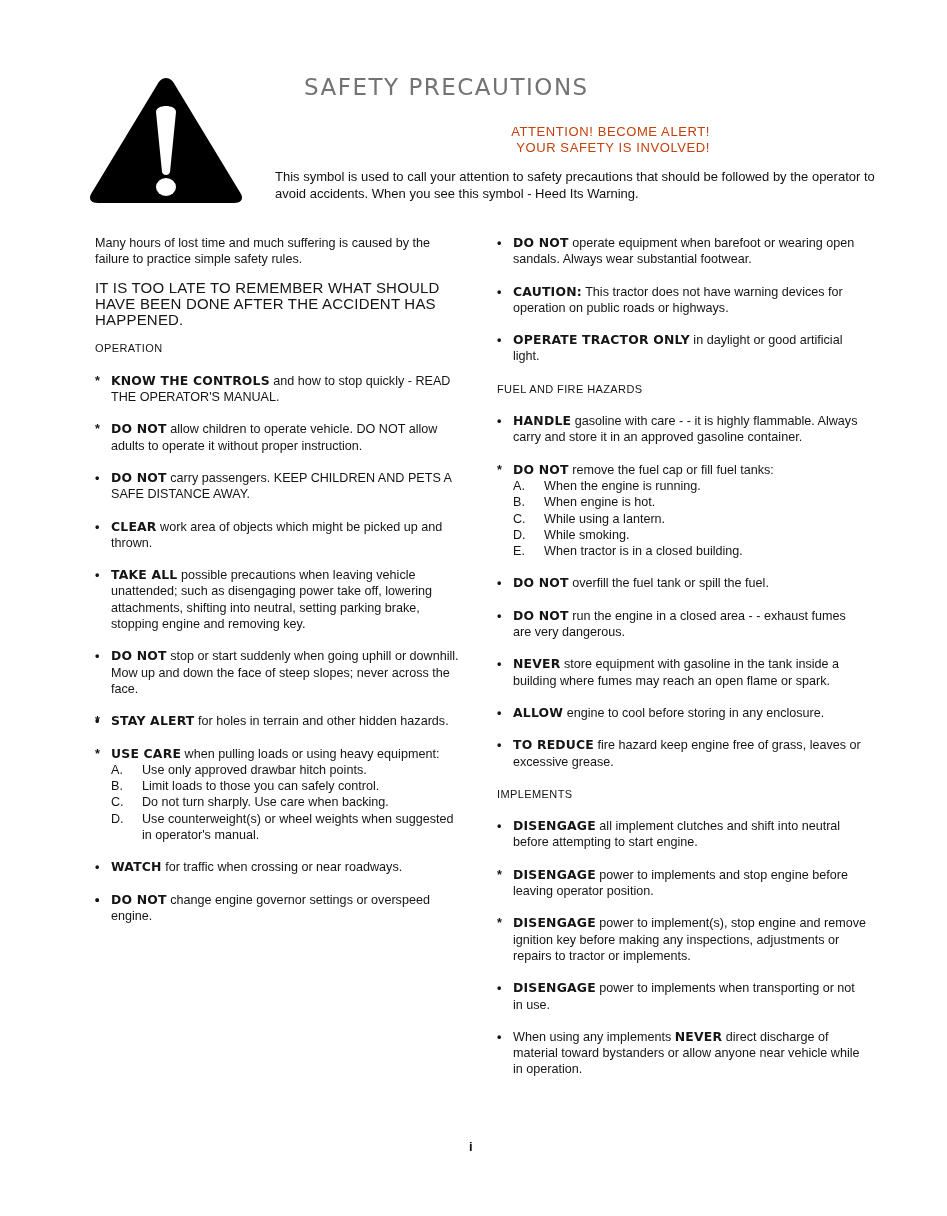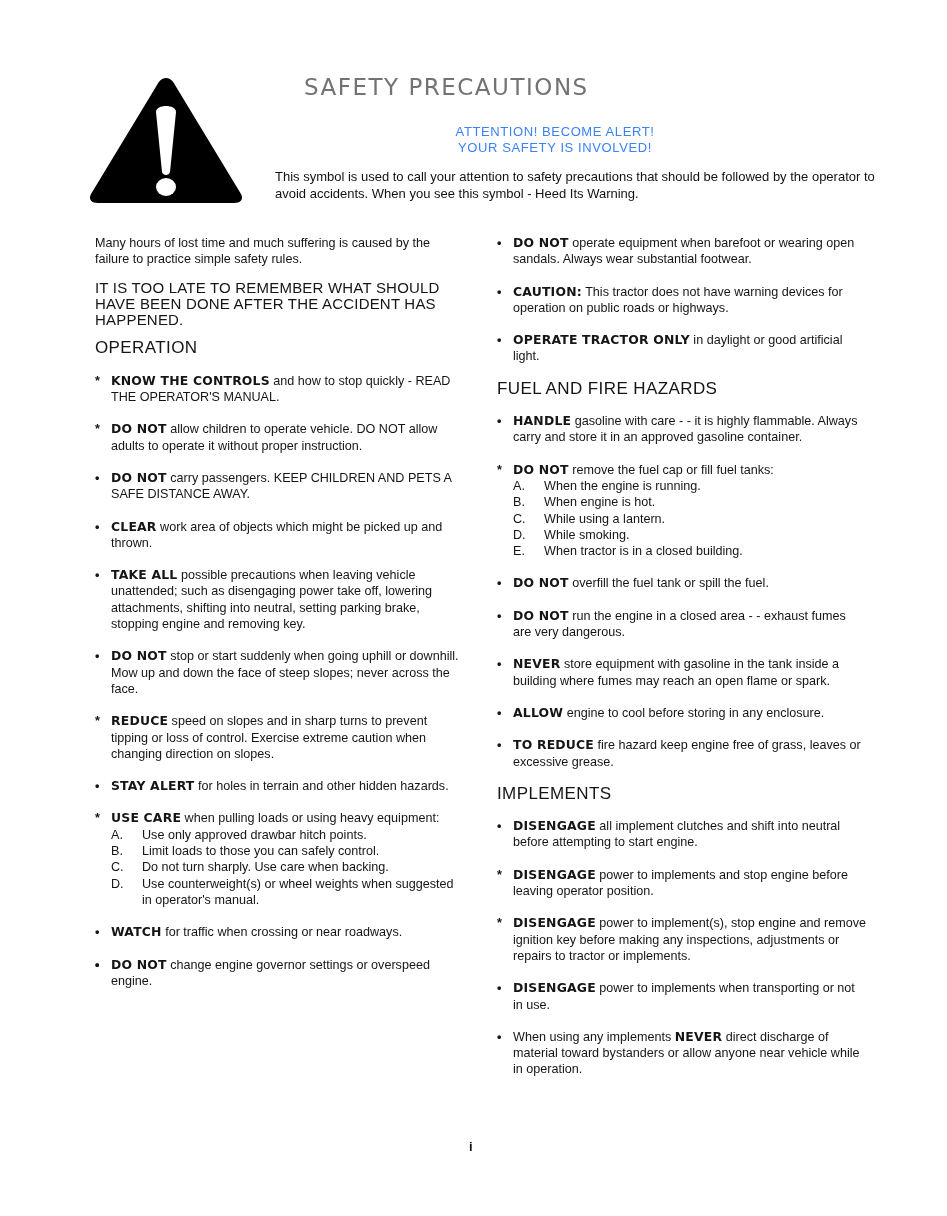--- a/index.html
+++ b/index.html
@@ -1,27 +1,27 @@
 <!DOCTYPE html>
 <html><head>
 <meta charset="utf-8">
 <style>
   html, body { margin: 0; padding: 0; background: #ffffff; }
   body { width: 947px; height: 1216px; position: relative; overflow: hidden; color: #111; font-family: "Liberation Sans", sans-serif; }
   .page { position: absolute; inset: 0; }
   .warning-triangle { position: absolute; left: 88px; top: 76px; width: 156px; height: 128px; }
   .title { position: absolute; left: 304px; top: 74px; font-family: "DejaVu Sans", sans-serif; font-weight: normal; font-size: 23px; letter-spacing: 1.5px; color: #737373; }
-  .attention { position: absolute; left: 400px; top: 124px; width: 310px; text-align: center; font-size: 13px; line-height: 16px; letter-spacing: 0.6px; color: #3b82f6; }
+  .attention { position: absolute; left: 400px; top: 124px; width: 310px; text-align: right; font-size: 13px; line-height: 16px; letter-spacing: 0.6px; color: #c2410c; }
   .intro { position: absolute; left: 275px; top: 168px; width: 600px; font-size: 13px; line-height: 17px; color: #111; }
   .col { position: absolute; font-size: 12.6px; line-height: 16.3px; color: #151515; }
   .col.left { left: 95px; top: 235px; width: 370px; }
   .col.right { left: 497px; top: 235px; width: 370px; }
   .para { margin: 0 0 12px 0; }
   .caps { font-size: 15px; letter-spacing: 0.2px; line-height: 16.3px; }
-  .section-head { font-size: 17px; letter-spacing: 0.4px; margin: 0 0 16px 0; }
+  .section-head { font-size: 11px; letter-spacing: 0.4px; margin: 0 0 16px 0; }
   .item { position: relative; padding-left: 16px; margin: 0 0 16px 0; }
   .item .bullet { position: absolute; left: 0; top: 0; font-weight: bold; }
   .item b { font-family: "DejaVu Sans", sans-serif; font-size: 12.4px; letter-spacing: 0.2px; }
   .sublist { margin: 0; padding: 0; list-style: none; }
   .sublist li { position: relative; padding-left: 31px; }
   .sublist li .letter { position: absolute; left: 0; }
   .page-number { position: absolute; left: 469px; top: 1139px; font-size: 13px; font-weight: bold; }
 </style>
 </head>
 <body>
@@ -47,21 +47,21 @@
     <p class="para">Many hours of lost time and much suffering is caused by the failure to practice simple safety rules.</p>
     <p class="para caps">IT IS TOO LATE TO REMEMBER WHAT SHOULD HAVE BEEN DONE AFTER THE ACCIDENT HAS HAPPENED.</p>
     <div class="section-head">OPERATION</div>
     <div id="op-list">
         <div class="item"><span class="bullet">*</span><span><b>KNOW THE CONTROLS</b><span> and how to stop quickly - READ THE OPERATOR'S MANUAL.</span></span></div>
         <div class="item"><span class="bullet">*</span><span><b>DO NOT</b><span> allow children to operate vehicle.  DO NOT allow adults to operate it without proper instruction.</span></span></div>
         <div class="item"><span class="bullet">•</span><span><b>DO NOT</b><span> carry passengers.  KEEP CHILDREN AND PETS A SAFE DISTANCE AWAY.</span></span></div>
         <div class="item"><span class="bullet">•</span><span><b>CLEAR</b><span> work area of objects which might be picked up and thrown.</span></span></div>
         <div class="item"><span class="bullet">•</span><span><b>TAKE ALL</b><span> possible precautions when leaving vehicle unattended; such as disengaging power take off, lowering attachments, shifting into neutral, setting parking brake, stopping engine and removing key.</span></span></div>
         <div class="item"><span class="bullet">•</span><span><b>DO NOT</b><span> stop or start suddenly when going uphill or downhill.  Mow up and down the face of steep slopes; never across the face.</span></span></div>
-        <div class="item"><span class="bullet">*</span><span><b>REDUCE</b><span> speed on slopes and in sharp turns to prevent tipping or loss of control.  Exercise extreme caution when changing direction on slopes.</span></span></div>
+        <div class="item"><span class="bullet">*</span></div>
         <div class="item"><span class="bullet">•</span><span><b>STAY ALERT</b><span> for holes in terrain and other hidden hazards.</span></span></div>
         <div class="item"><span class="bullet">*</span><span><b>USE CARE</b><span> when pulling loads or using heavy equipment:</span></span><ul class="sublist">
             <li><span class="letter">A.</span><span>Use only approved drawbar hitch points.</span></li>
             <li><span class="letter">B.</span><span>Limit loads to those you can safely control.</span></li>
             <li><span class="letter">C.</span><span>Do not turn sharply.  Use care when backing.</span></li>
             <li><span class="letter">D.</span><span>Use counterweight(s) or wheel weights when suggested in operator's manual.</span></li>
           </ul></div>
         <div class="item"><span class="bullet">•</span><span><b>WATCH</b><span> for traffic when crossing or near roadways.</span></span></div>
         <div class="item"><span class="bullet">•</span></div>
         <div class="item"><span class="bullet">•</span><span><b>DO NOT</b><span> change engine governor settings or overspeed engine.</span></span></div>

